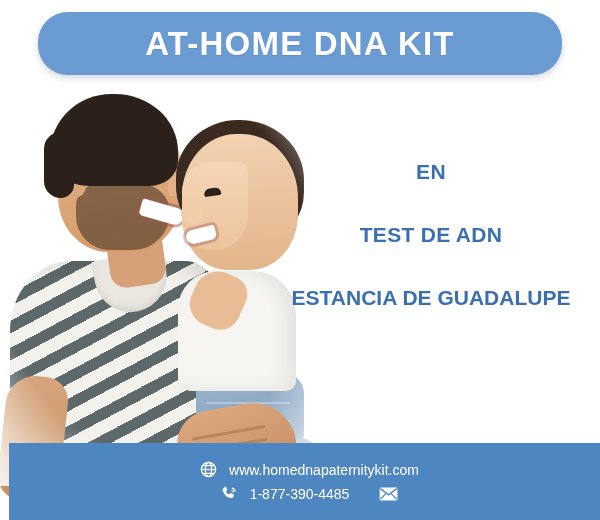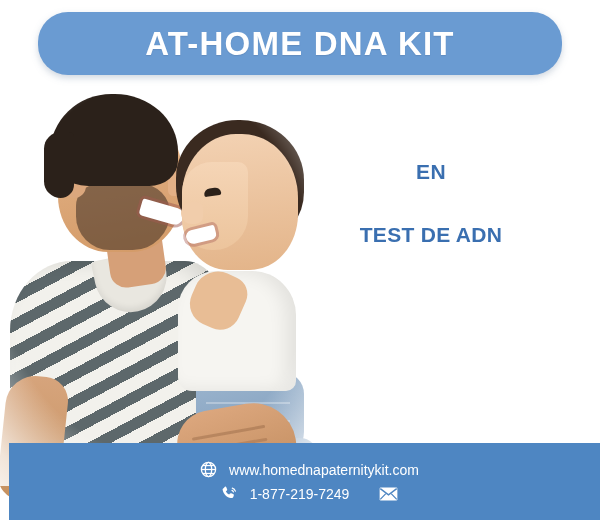--- a/index.html
+++ b/index.html
@@ -430,20 +430,21 @@
     </div>
   </div>
 
   <div class="header-banner">
     <span class="header-title">AT-HOME DNA KIT</span>
   </div>
 
   <div class="headline-block">
     <div class="headline-line line-2">EN</div>
     <div class="headline-line line-1">TEST DE ADN</div>
+    <div class="headline-line line-3">ESTANCIA DE GUADALUPE</div>
   </div>
 
   <div class="footer-bar">
 
     <div class="footer-row row-1">
       <div class="footer-item">
         <span class="footer-icon">
           <svg width="19" height="19" viewBox="0 0 24 24" fill="none" stroke="#ffffff" stroke-width="1.6">
             <circle cx="12" cy="12" r="9"></circle>
             <ellipse cx="12" cy="12" rx="4" ry="9"></ellipse>
@@ -459,21 +460,21 @@
     <div class="footer-row row-2">
 
       <div class="footer-item">
         <span class="footer-icon">
           <svg width="19" height="19" viewBox="0 0 24 24" fill="none">
             <path d="M6.2 3.4c.8-.3 1.6.1 1.9.9l.9 2.3c.3.7 0 1.5-.6 1.9l-1 .7c.8 1.9 2.3 3.4 4.2 4.2l.7-1c.4-.6 1.2-.9 1.9-.6l2.3.9c.8.3 1.2 1.1.9 1.9l-.6 1.9c-.3.9-1.2 1.4-2.1 1.2C9.6 18.5 4.6 13.5 3.3 7.4c-.2-.9.3-1.8 1.2-2.1z" fill="#ffffff"></path>
             <path d="M15.5 5.2c1.9.5 3.4 2 3.9 3.9" stroke="#ffffff" stroke-width="1.5" stroke-linecap="round"></path>
             <path d="M15.1 8.1c.9.3 1.6 1 1.9 1.9" stroke="#ffffff" stroke-width="1.5" stroke-linecap="round"></path>
           </svg>
         </span>
-        <span class="footer-text">1-877-219-7249</span>
+        <span class="footer-text">1-877-390-4485</span>
       </div>
 
       <div class="footer-item">
         <span class="footer-icon">
           <svg width="21" height="16" viewBox="0 0 24 18">
             <rect x="0.8" y="0.8" width="22.4" height="16.4" rx="1.6" fill="#ffffff"></rect>
             <path d="M1.6 2.2 L12 10 L22.4 2.2" fill="none" stroke="#4e86c2" stroke-width="1.8"></path>
             <path d="M1.6 15.8 L8.6 8.6 M22.4 15.8 L15.4 8.6" fill="none" stroke="#4e86c2" stroke-width="1.6"></path>
           </svg>
         </span>

